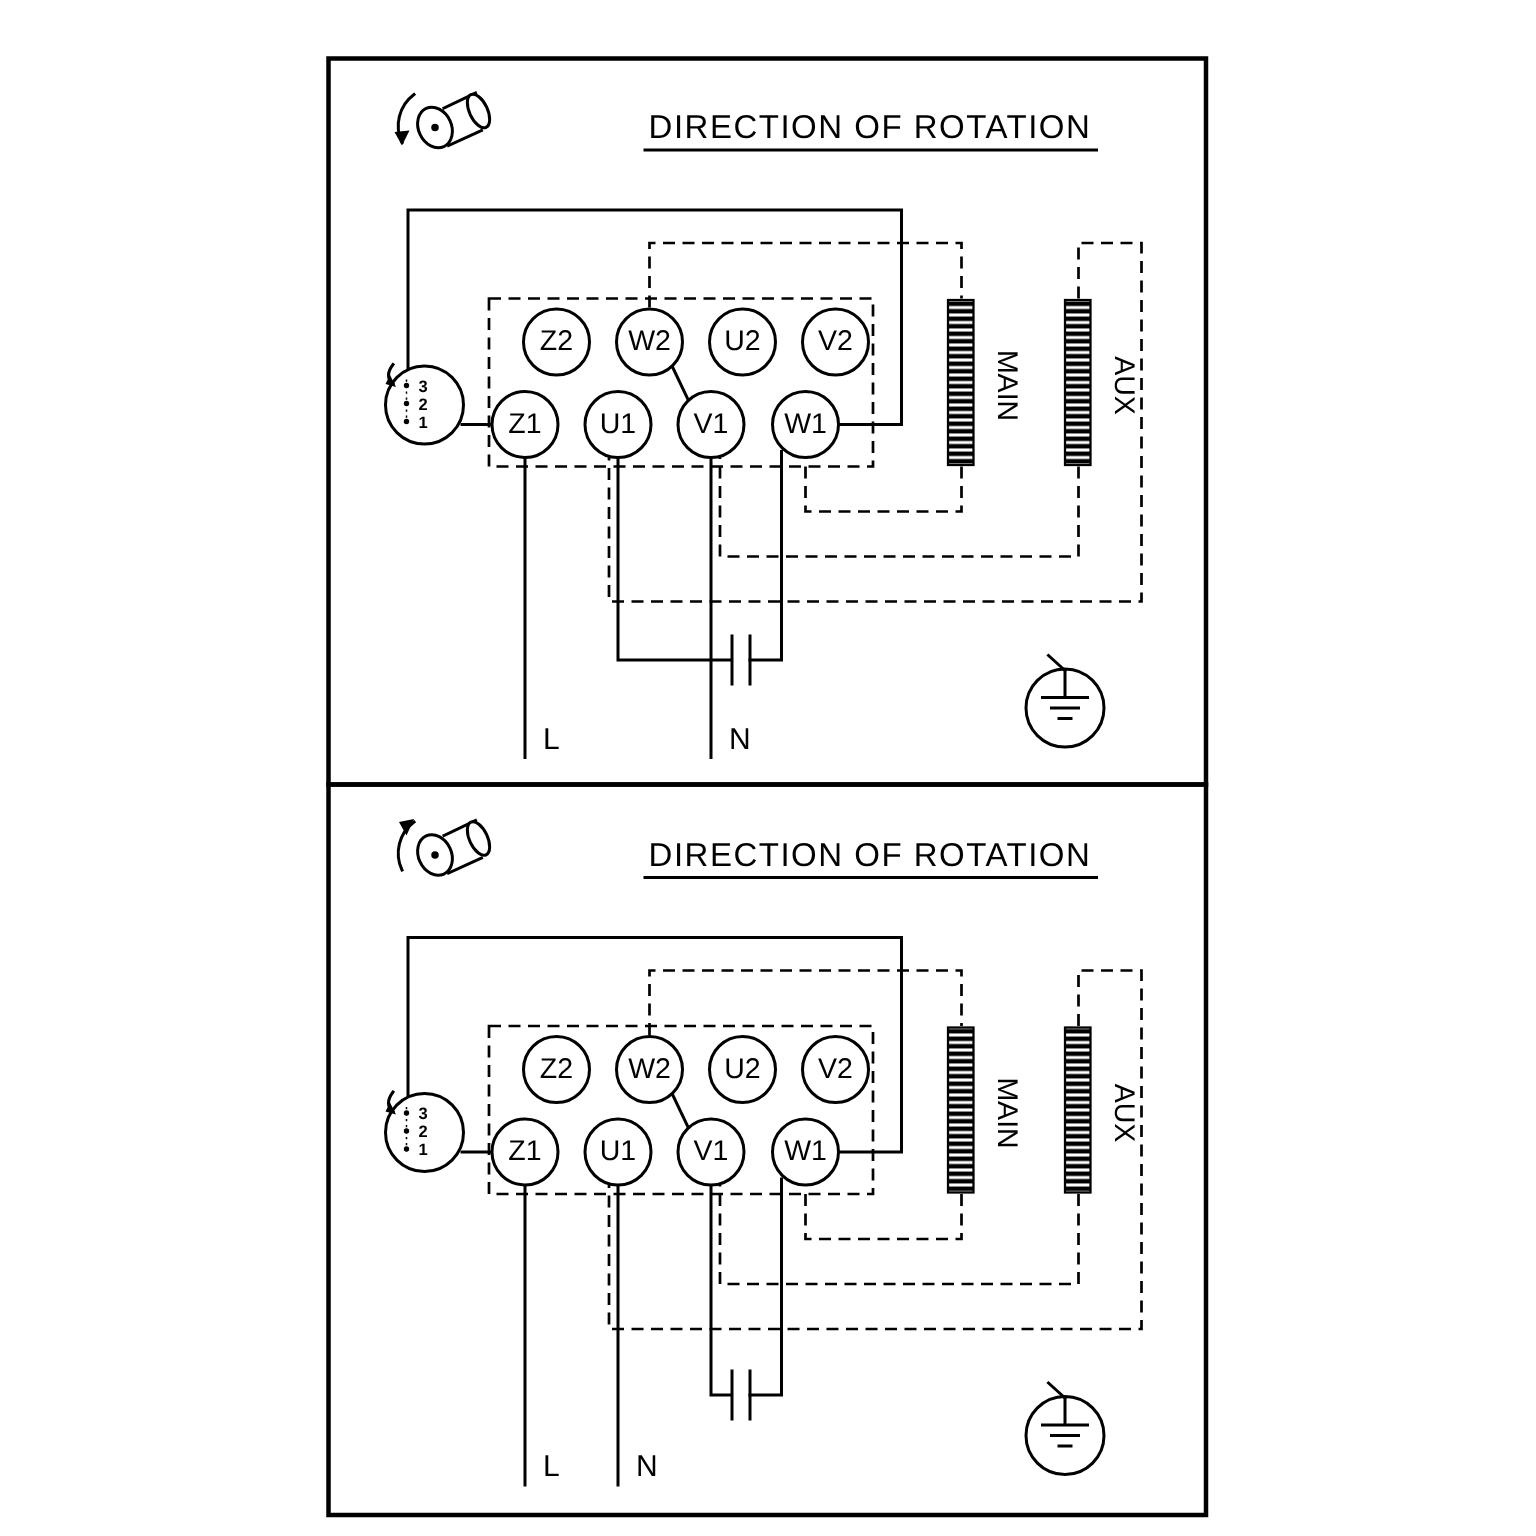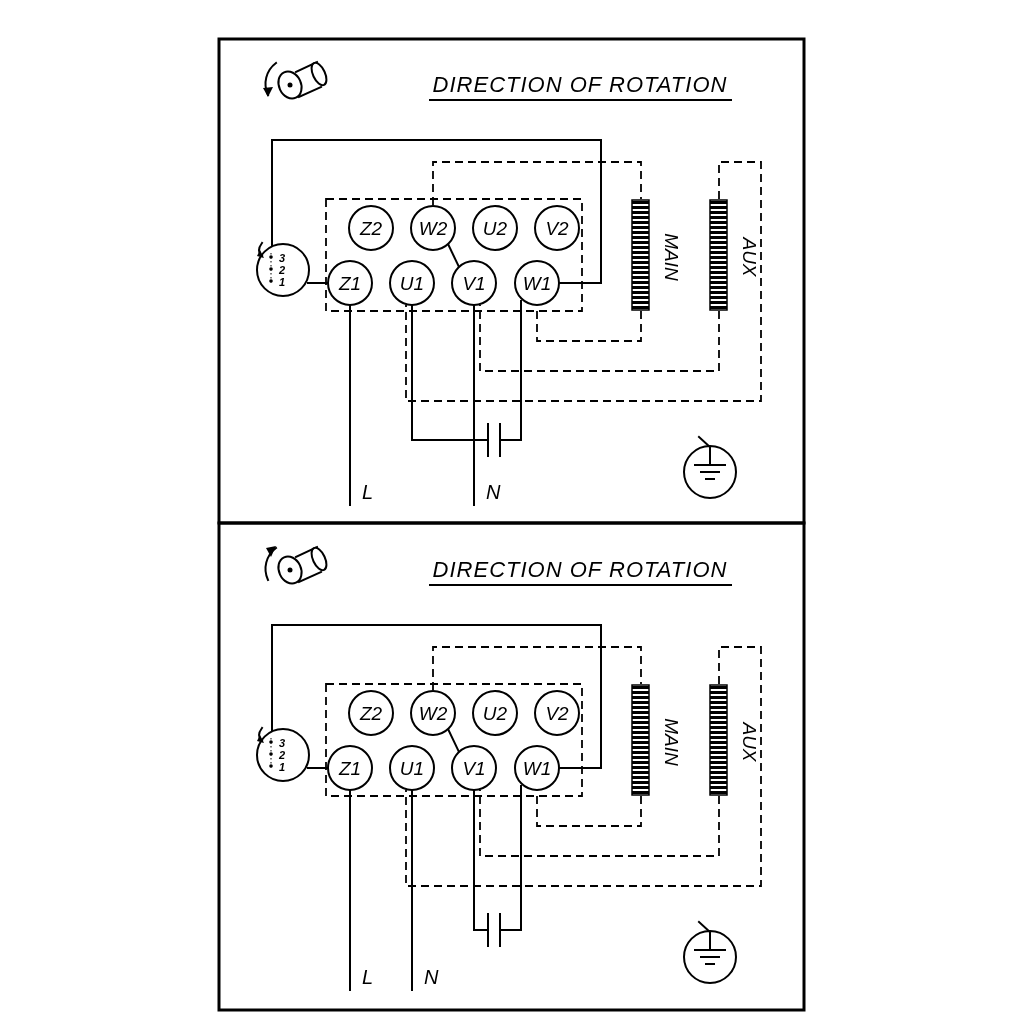--- a/index.html
+++ b/index.html
@@ -1,17 +1,17 @@
 <!DOCTYPE html>
 <html style="--line: #000000; --bg: #ffffff;"><head>
 <meta charset="utf-8">
 <style>
   :root { --line:#000; --bg:#fff; }
   html,body{margin:0;padding:0;background:var(--bg,#fff);}
-  .stage{width:1024px;height:1024px;margin:0 auto;background:var(--bg,#fff);font-style:italic;}
+  .stage{width:1024px;height:1024px;margin:0 auto;background:var(--bg,#fff);}
   svg{display:block;}
   .border{fill:none;stroke:var(--line,#000);stroke-width:3;}
   .wire{fill:none;stroke:var(--line,#000);stroke-width:2;stroke-linecap:square;}
   .dashed{fill:none;stroke:var(--line,#000);stroke-width:1.8;stroke-dasharray:8 5;}
   .dotted{fill:none;stroke:var(--line,#000);stroke-width:1;stroke-dasharray:1.5 2.5;}
   .node{fill:#fff;stroke:var(--line,#000);stroke-width:2;}
   .part{fill:#fff;stroke:var(--line,#000);stroke-width:2;}
   .coilrect{stroke:var(--line,#000);stroke-width:1.5;}
   .blob{fill:var(--line,#000);stroke:none;}
   .txt{font-family:"Liberation Sans",sans-serif;fill:var(--line,#000);}

